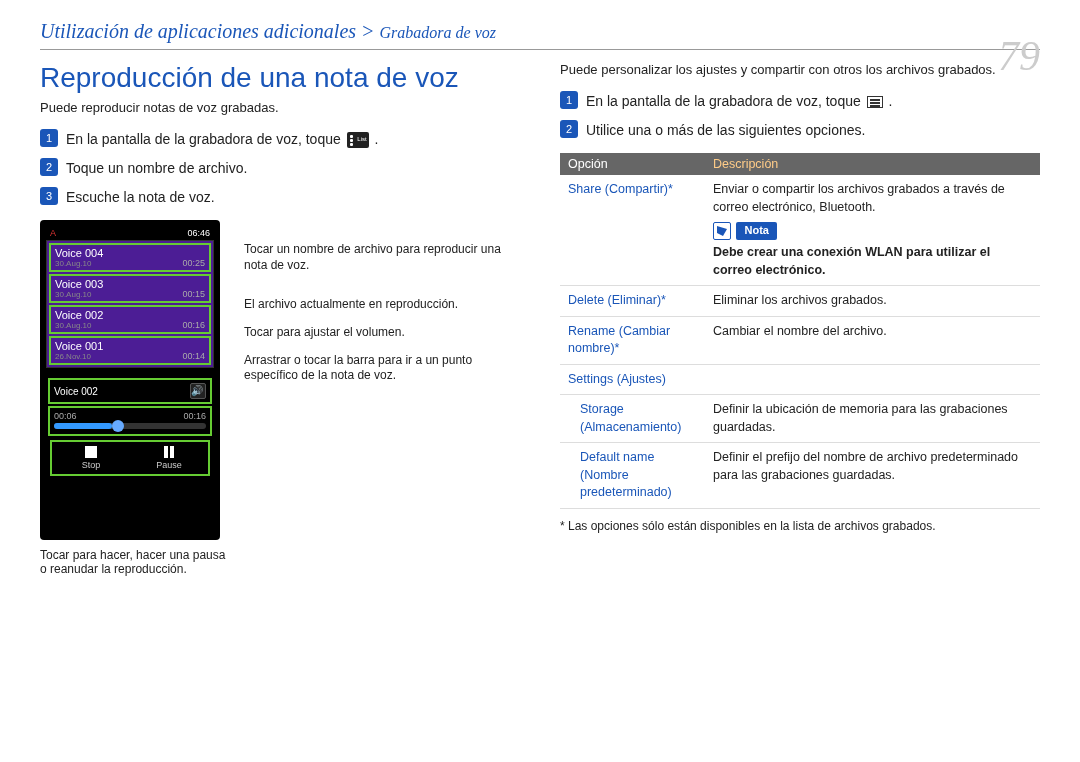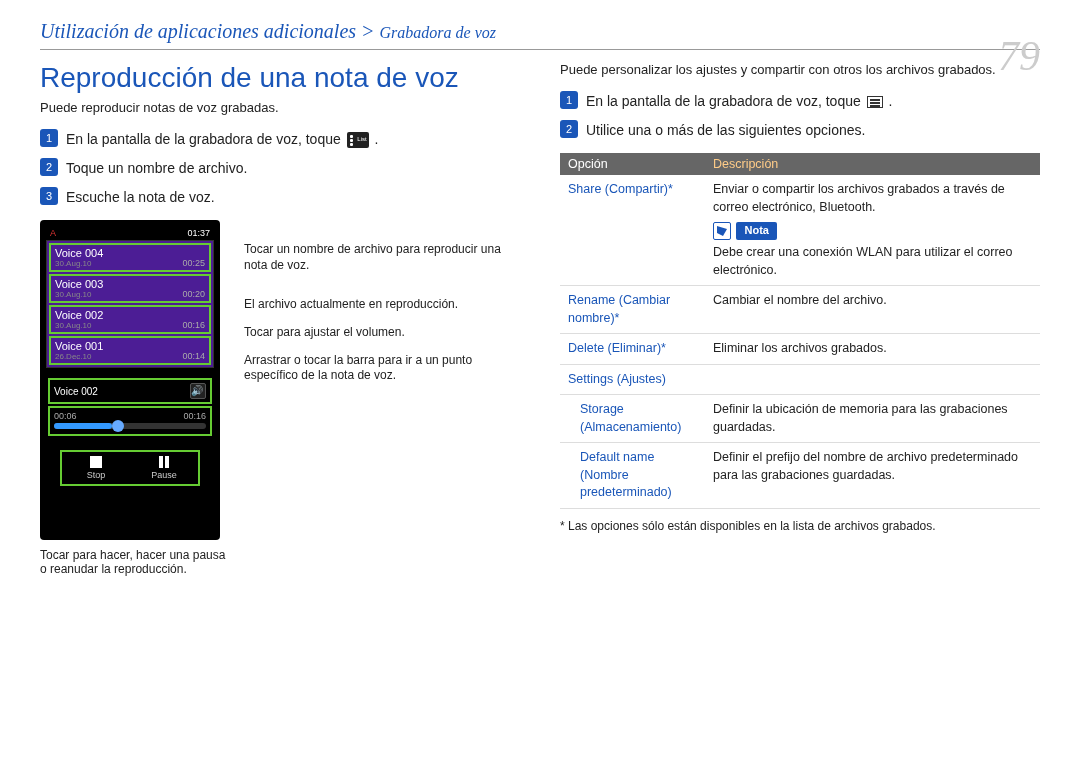--- a/index.html
+++ b/index.html
@@ -106,21 +106,21 @@
   .file .fname{color:#fff; font-size:11px;}
   .file .fdate{color:#888; font-size:8px; display:block;}
   .file .dur{color:#aaa; font-size:9px;}
   .nowrow{border:2px solid #6c3; margin:2px; display:flex; justify-content:space-between; align-items:center; padding:3px 4px; margin-top:10px;}
   .nowrow .vol{width:16px;height:16px; background:#222; border:1px solid #555; border-radius:2px; color:#fff; font-size:10px; text-align:center; line-height:14px;}
   .prog{border:2px solid #6c3; margin:2px; padding:3px 4px;}
   .progbar{height:6px; background:#333; border-radius:3px; position:relative; margin:2px 0;}
   .progbar .fill{position:absolute; left:0; top:0; bottom:0; width:38%; background:#39f; border-radius:3px;}
   .progbar .dot{position:absolute; left:38%; top:-3px; width:12px; height:12px; background:#6af; border-radius:50%;}
   .times{display:flex; justify-content:space-between; font-size:9px; color:#aaa;}
-  .controls{border:2px solid #6c3; margin:14px; display:flex;}
+  .controls{border:2px solid #6c3; margin:4px; display:flex;}
   .ctrl{flex:1; text-align:center; padding:4px 0; font-size:9px; color:#ccc;}
   .ctrl .sq{width:12px;height:12px; background:#fff; margin:0 auto 2px;}
   .ctrl .pa{width:10px;height:12px; border-left:4px solid #fff; border-right:4px solid #fff; margin:0 auto 2px;}
 
   .dev-callouts { font-size:12px; color:#222; flex:1; padding-top:22px;}
   .dev-callouts .co { margin-bottom:24px; line-height:1.3;}
   .dev-callouts .co.small-gap{margin-bottom:12px;}
   .below-device { font-size:12px; margin-top:8px; max-width:190px;}
 
   
@@ -181,37 +181,37 @@
           <span class="stepnum">3</span>
           <span>Escuche la nota de voz.</span>
         </li>
       </ul>
 
       <div class="device-area">
         <div>
           <div class="device">
             <div class="statusbar">
               <span class="left">A</span>
-              <span>01:37</span>
+              <span>06:46</span>
             </div>
             <div class="filelist">
               <div class="file">
                 <div><span class="fname">Voice 004</span><span class="fdate">30.Aug.10</span></div>
                 <span class="dur">00:25</span>
               </div>
               <div class="file">
                 <div><span class="fname">Voice 003</span><span class="fdate">30.Aug.10</span></div>
-                <span class="dur">00:20</span>
+                <span class="dur">00:15</span>
               </div>
               <div class="file">
                 <div><span class="fname">Voice 002</span><span class="fdate">30.Aug.10</span></div>
                 <span class="dur">00:16</span>
               </div>
               <div class="file">
-                <div><span class="fname">Voice 001</span><span class="fdate">26.Dec.10</span></div>
+                <div><span class="fname">Voice 001</span><span class="fdate">26.Nov.10</span></div>
                 <span class="dur">00:14</span>
               </div>
             </div>
             <div class="nowrow">
               <span>Voice 002</span>
               <span class="vol">🔊</span>
             </div>
             <div class="prog">
               <div class="times">
                 <span>00:06</span>
@@ -263,31 +263,31 @@
           <th>Opción</th>
           <th class="desc">Descripción</th>
         </tr>
         <tr>
           <td class="optname">Share (Compartir)*</td>
           <td>
             <span>Enviar o compartir los archivos grabados a través de correo electrónico, Bluetooth.</span>
             <div class="nota-row">
               <span class="nota-icon"></span>
               <span class="nota-badge">Nota</span>
-              <div style="margin-top:4px;">Debe crear una conexión WLAN para utilizar el correo electrónico.</div>
+              <div style="margin-top:4px;font-weight:bold;">Debe crear una conexión WLAN para utilizar el correo electrónico.</div>
             </div>
           </td>
+        </tr>
+        <tr>
+          <td class="optname">Delete (Eliminar)*</td>
+          <td>Eliminar los archivos grabados.</td>
         </tr>
         <tr>
           <td class="optname">Rename (Cambiar nombre)*</td>
           <td>Cambiar el nombre del archivo.</td>
-        </tr>
-        <tr>
-          <td class="optname">Delete (Eliminar)*</td>
-          <td>Eliminar los archivos grabados.</td>
         </tr>
         <tr>
           <td class="optname" colspan="2">Settings (Ajustes)</td>
         </tr>
         <tr>
           <td class="optname">
                 <span class="sub-indent">Storage (Almacenamiento)</span>
               </td>
           <td>Definir la ubicación de memoria para las grabaciones guardadas.</td>
         </tr>

